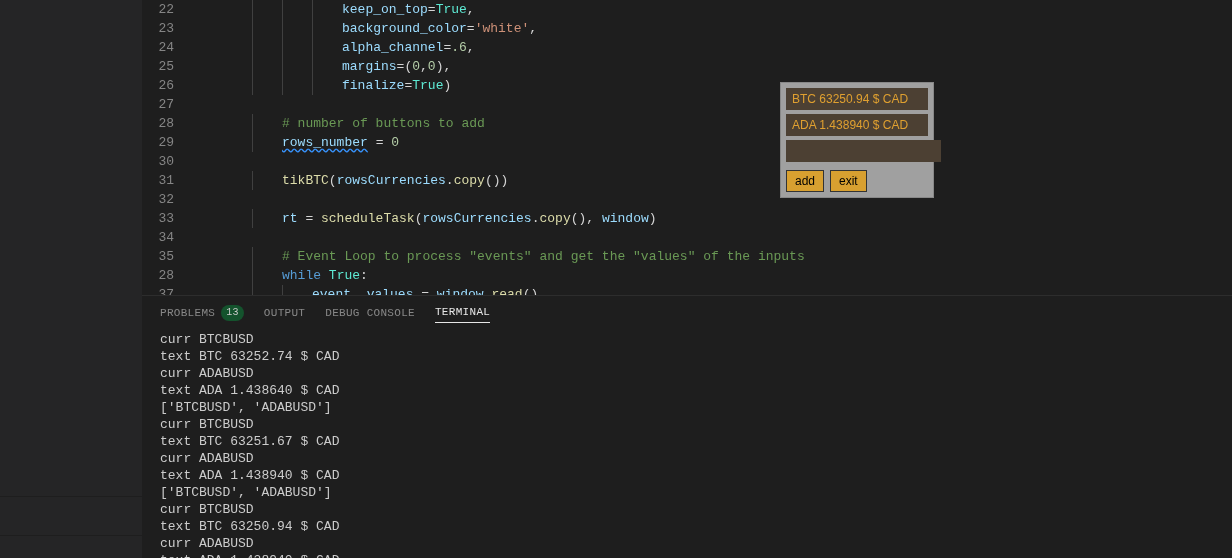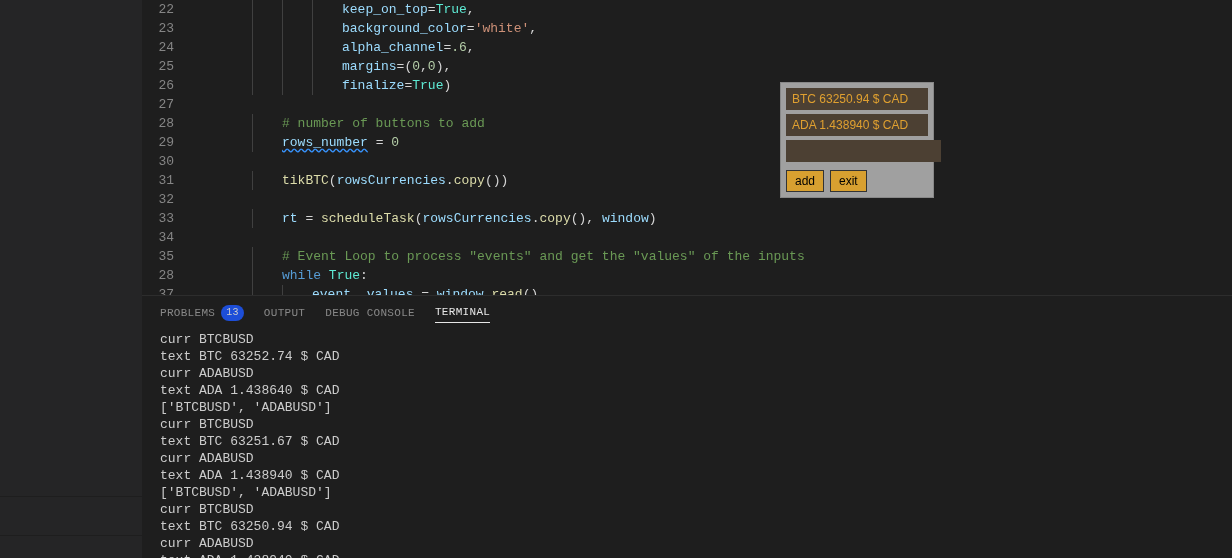--- a/index.html
+++ b/index.html
@@ -112,21 +112,21 @@
     letter-spacing: 0.3px;
   }
   .panel-tab.active {
     color: #e7e7e7;
     border-bottom: 1px solid #e7e7e7;
   }
   .badge {
     display: inline-flex;
     align-items: center;
     justify-content: center;
-    background: #1d4ed8;
+    background: #14532d;
     color: #ccc;
     border-radius: 10px;
     min-width: 18px;
     height: 16px;
     font-size: 10px;
     margin-left: 6px;
     padding: 0 5px;
   }
   .terminal-body {
     flex: 1;

